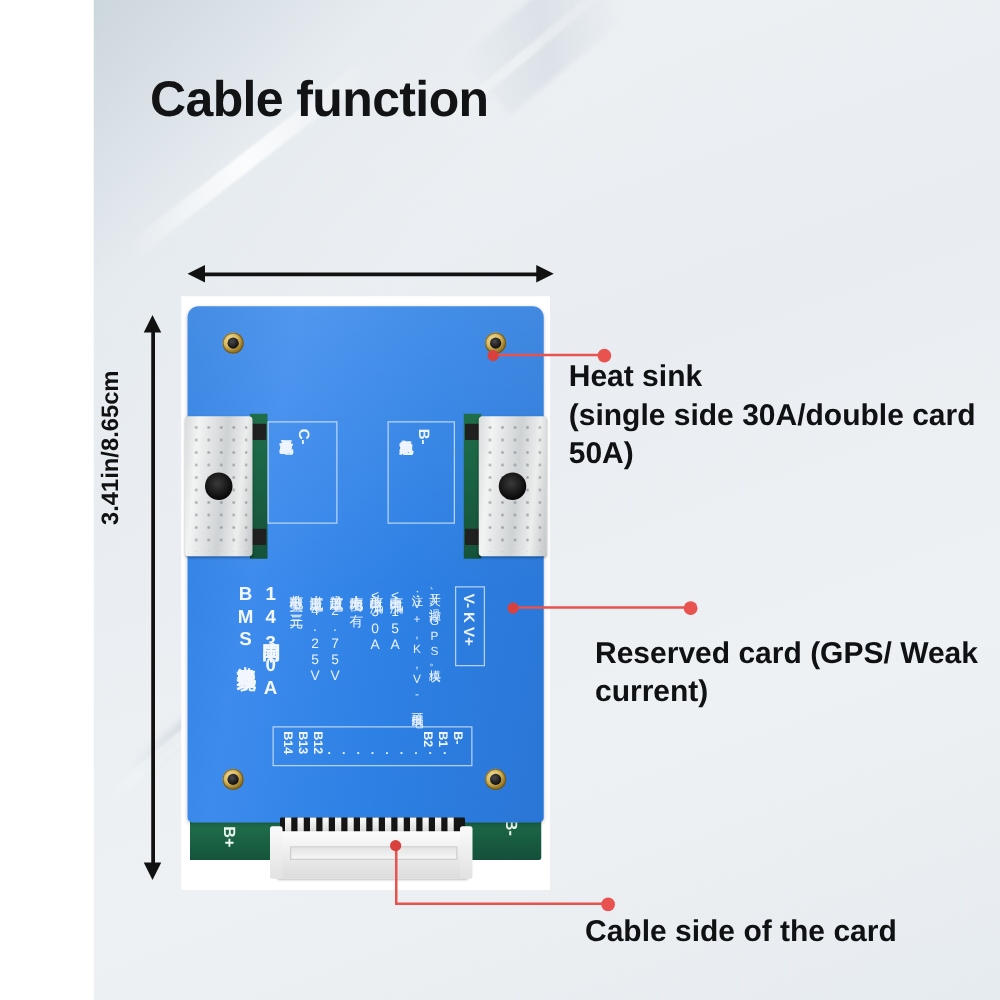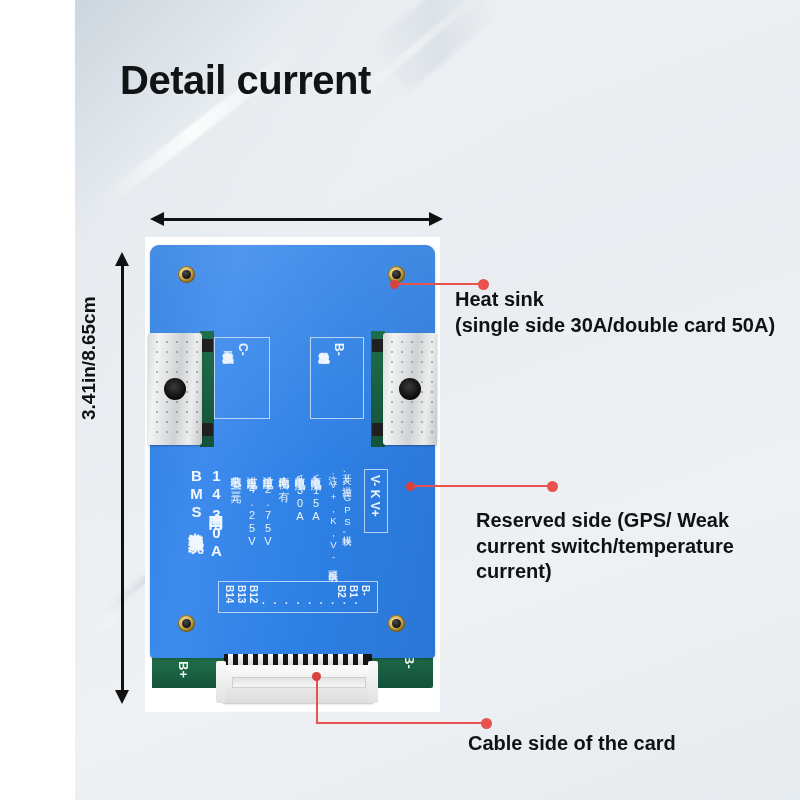--- a/index.html
+++ b/index.html
@@ -318,40 +318,40 @@
   .lead-dot {
     position:absolute;
     width: 11px; height: 11px; border-radius: 50%;
     background: #e8524f;
   }
   .lead-dot.small {
     width: 9px; height: 9px; background:#d9413e;
   }
   .callout {
     position:absolute;
-    font-size: 20px;
+    font-size: 24px;
     font-weight: 700;
     color: #0f1113;
     line-height: 1.28;
   }
 </style>
 </head>
 <body>
 
 <div id="stage">
 
   <div class="bg-panel">
     <div class="bg-dark d2"></div>
   </div>
   <div class="bg-streak s1"></div>
   <div class="bg-streak s3"></div>
   <div class="bg-dark d1"></div>
   <div class="bg-streak s2"></div>
 
-  <div class="title">Detail current</div>
+  <div class="title">Cable function</div>
 
   <div class="dim-h">
     <div class="ah left"></div>
     <div class="bar"></div>
     <div class="ah right"></div>
   </div>
 
   <div class="dim-v-label">3.41in/8.65cm</div>
   <div class="dim-v">
     <div class="av top"></div>
@@ -468,22 +468,21 @@
   <div class="lead-dot" style="left:478px; top:279px;"></div>
   <div class="callout" style="left:455px; top:287px;">
     <div>Heat sink</div>
     <div>(single side 30A/double card 50A)</div>
   </div>
 
   <div class="lead-line" style="left:412px; top:485px; width:140px;"></div>
   <div class="lead-dot small" style="left:406px; top:482px;"></div>
   <div class="lead-dot" style="left:547px; top:481px;"></div>
   <div class="callout" style="left:476px; top:508px;">
-    <div>Reserved side (GPS/ Weak</div>
-    <div>current switch/temperature</div>
+    <div>Reserved card (GPS/ Weak</div>
     <div>current)</div>
   </div>
 
   <div class="lead-vert" style="left:316px; top:676px; height:48px;"></div>
   <div class="lead-line" style="left:316px; top:722px; width:170px;"></div>
   <div class="lead-dot small" style="left:312px; top:672px;"></div>
   <div class="lead-dot" style="left:481px; top:718px;"></div>
   <div class="callout" style="left:468px; top:731px;">
     <div>Cable side of the card</div>
   </div>

